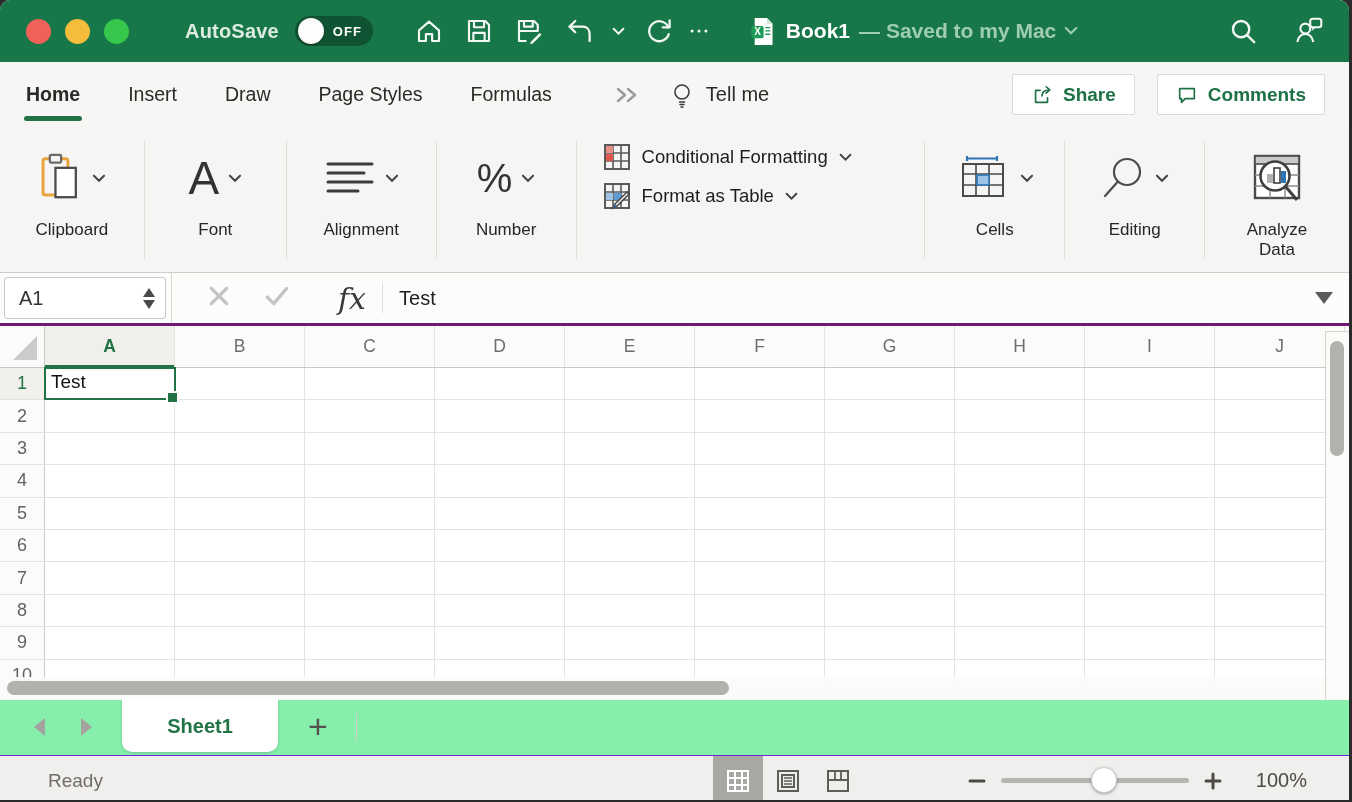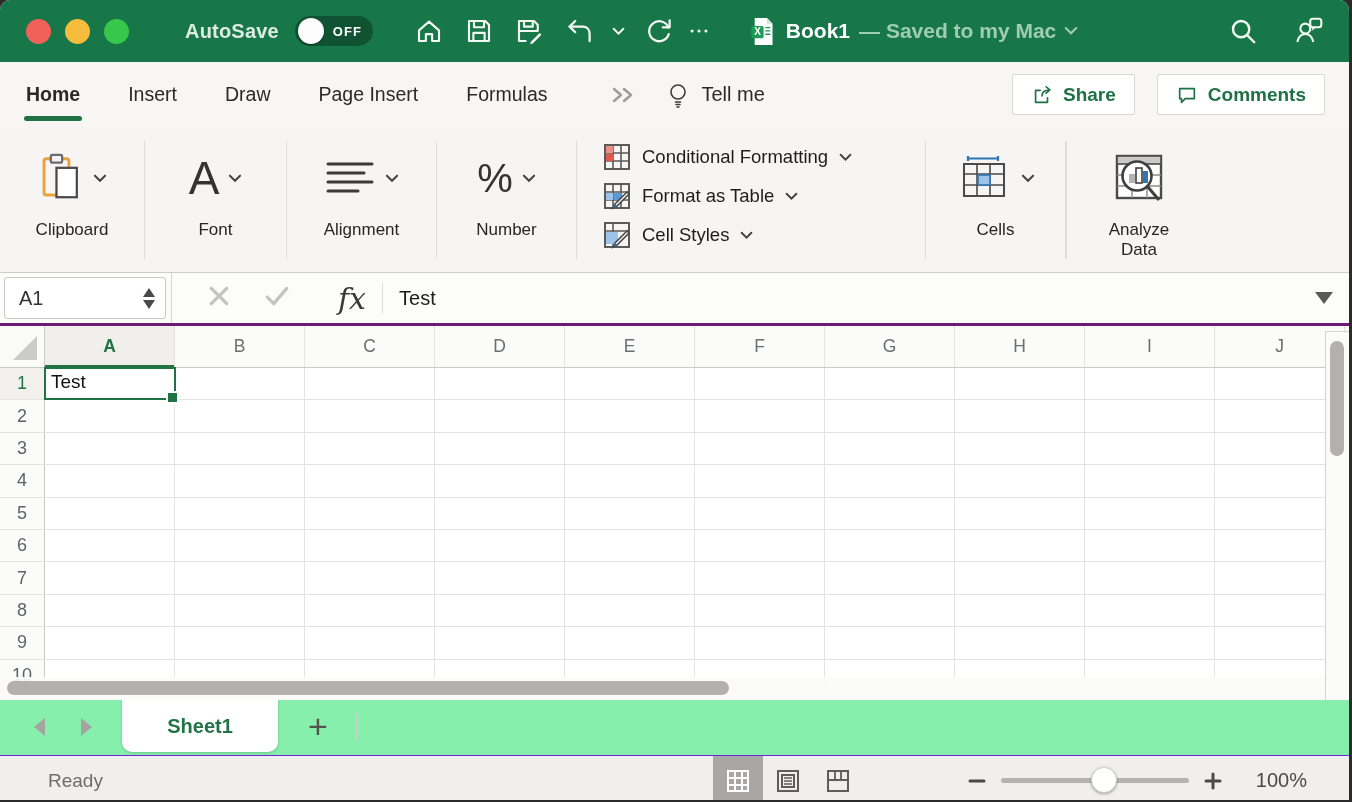--- a/index.html
+++ b/index.html
@@ -217,21 +217,21 @@
               <path d="M16 10 L15 13 L19 10" fill="currentColor" stroke="none"></path>
             </svg>
       </div>
     </div>
   </div>
 
   <div class="tabrow">
     <div class="rtab active">Home</div>
     <div class="rtab">Insert</div>
     <div class="rtab">Draw</div>
-    <div class="rtab">Page Insert</div>
+    <div class="rtab">Page Styles</div>
     <div class="rtab">Formulas</div>
     <div class="tab-overflow">
       <svg width="26" height="18" viewBox="0 0 26 18" fill="none" stroke="currentColor" stroke-width="2.4" stroke-linecap="round" stroke-linejoin="round">
             <path d="M4 3 L11 9 L4 15"></path>
             <path d="M14 3 L21 9 L14 15"></path>
           </svg>
     </div>
     <div class="tellme">
       <svg width="24" height="26" viewBox="0 0 24 26" fill="none" stroke="#3b3b3b" stroke-width="1.6" stroke-linecap="round">
             <circle cx="12" cy="10" r="7"></circle>
@@ -329,52 +329,51 @@
               <rect x="3" y="11" width="7" height="7" fill="#9dc3e6"></rect>
               <rect x="11" y="11" width="7" height="7" fill="#5b9bd5"></rect>
               <path d="M24 10 L12 22 L10 26 L14 24 L26 12 Z" fill="#fff" stroke="#4a4a4a" stroke-width="1.6"></path>
               <path d="M12 22 L10 26 L14 24 Z" fill="#2e75b6"></path>
             </svg>
         <span>Format as Table</span>
         <svg class="chev" width="13" height="9" viewBox="0 0 12 8" fill="none" stroke="currentColor" stroke-width="1.8" stroke-linecap="round">
               <path d="M1.5 1.5 L6 6 L10.5 1.5"></path>
             </svg>
       </div>
-      <div class="stylerow">
-        <svg width="28" height="28" viewBox="0 0 28 28" fill="none">
-              <rect x="2" y="2" width="24" height="24" stroke="#5a5a5a" stroke-width="2"></rect>
-              <path d="M2 10 H26 M10 2 V26" stroke="#5a5a5a" stroke-width="1.6"></path>
-              <rect x="3" y="11" width="12" height="12" fill="#9dc3e6"></rect>
-              <path d="M24 10 L12 22 L10 26 L14 24 L26 12 Z" fill="#fff" stroke="#4a4a4a" stroke-width="1.6"></path>
-              <path d="M12 22 L10 26 L14 24 Z" fill="#2e75b6"></path>
-            </svg>
-        <span>Cell Styles</span>
-        <svg class="chev" width="13" height="9" viewBox="0 0 12 8" fill="none" stroke="currentColor" stroke-width="1.8" stroke-linecap="round">
-              <path d="M1.5 1.5 L6 6 L10.5 1.5"></path>
-            </svg>
-      </div>
     </div>
     <div class="vdiv"></div>
 
     <div class="rgroup" style="width:139px">
       <div class="iconzone">
         <svg width="56" height="52" viewBox="0 0 56 52" fill="none">
               <path d="M12 4 V9 M12 6.5 H42 M42 4 V9" stroke="#2e75b6" stroke-width="2.2"></path>
               <rect x="8" y="12" width="40" height="32" stroke="#4a4a4a" stroke-width="2"></rect>
               <path d="M8 22 H48 M8 33 H48 M21 12 V44 M34 12 V44" stroke="#4a4a4a" stroke-width="1.6"></path>
               <rect x="22" y="23" width="12" height="10" fill="#9dc3e6" stroke="#2e75b6" stroke-width="1.6"></rect>
             </svg>
         <svg class="chev" width="14" height="9" viewBox="0 0 12 8" fill="none" stroke="currentColor" stroke-width="1.8" stroke-linecap="round">
               <path d="M1.5 1.5 L6 6 L10.5 1.5"></path>
             </svg>
       </div>
       <div class="biglabel">Cells</div>
     </div>
     <div class="vdiv"></div>
 
+    <div class="rgroup" style="width:139px">
+      <div class="iconzone">
+        <svg width="46" height="46" viewBox="0 0 46 46" fill="none" stroke="#4a4a4a" stroke-width="2.2" stroke-linecap="round">
+              <circle cx="27" cy="17" r="13"></circle>
+              <path d="M17.5 27 L5 41"></path>
+            </svg>
+        <svg class="chev" width="14" height="9" viewBox="0 0 12 8" fill="none" stroke="currentColor" stroke-width="1.8" stroke-linecap="round">
+              <path d="M1.5 1.5 L6 6 L10.5 1.5"></path>
+            </svg>
+      </div>
+      <div class="biglabel">Editing</div>
+    </div>
     <div class="vdiv"></div>
 
     <div class="rgroup" style="width:144px">
       <div class="iconzone">
         <svg width="58" height="56" viewBox="0 0 58 56" fill="none">
               <rect x="7" y="6" width="44" height="42" fill="#fff" stroke="#4a4a4a" stroke-width="2.4"></rect>
               <rect x="7" y="6" width="44" height="8" fill="#c9c9c9" stroke="#4a4a4a" stroke-width="1.6"></rect>
               <path d="M7 25 H51 M7 36 H51 M22 14 V48 M37 14 V48" stroke="#8a8a8a" stroke-width="1.4"></path>
               <circle cx="27" cy="26" r="14.5" fill="#fff" stroke="#3f3f3f" stroke-width="2.6"></circle>
               <rect x="19" y="24" width="6" height="9" fill="#b3b3b3"></rect>

